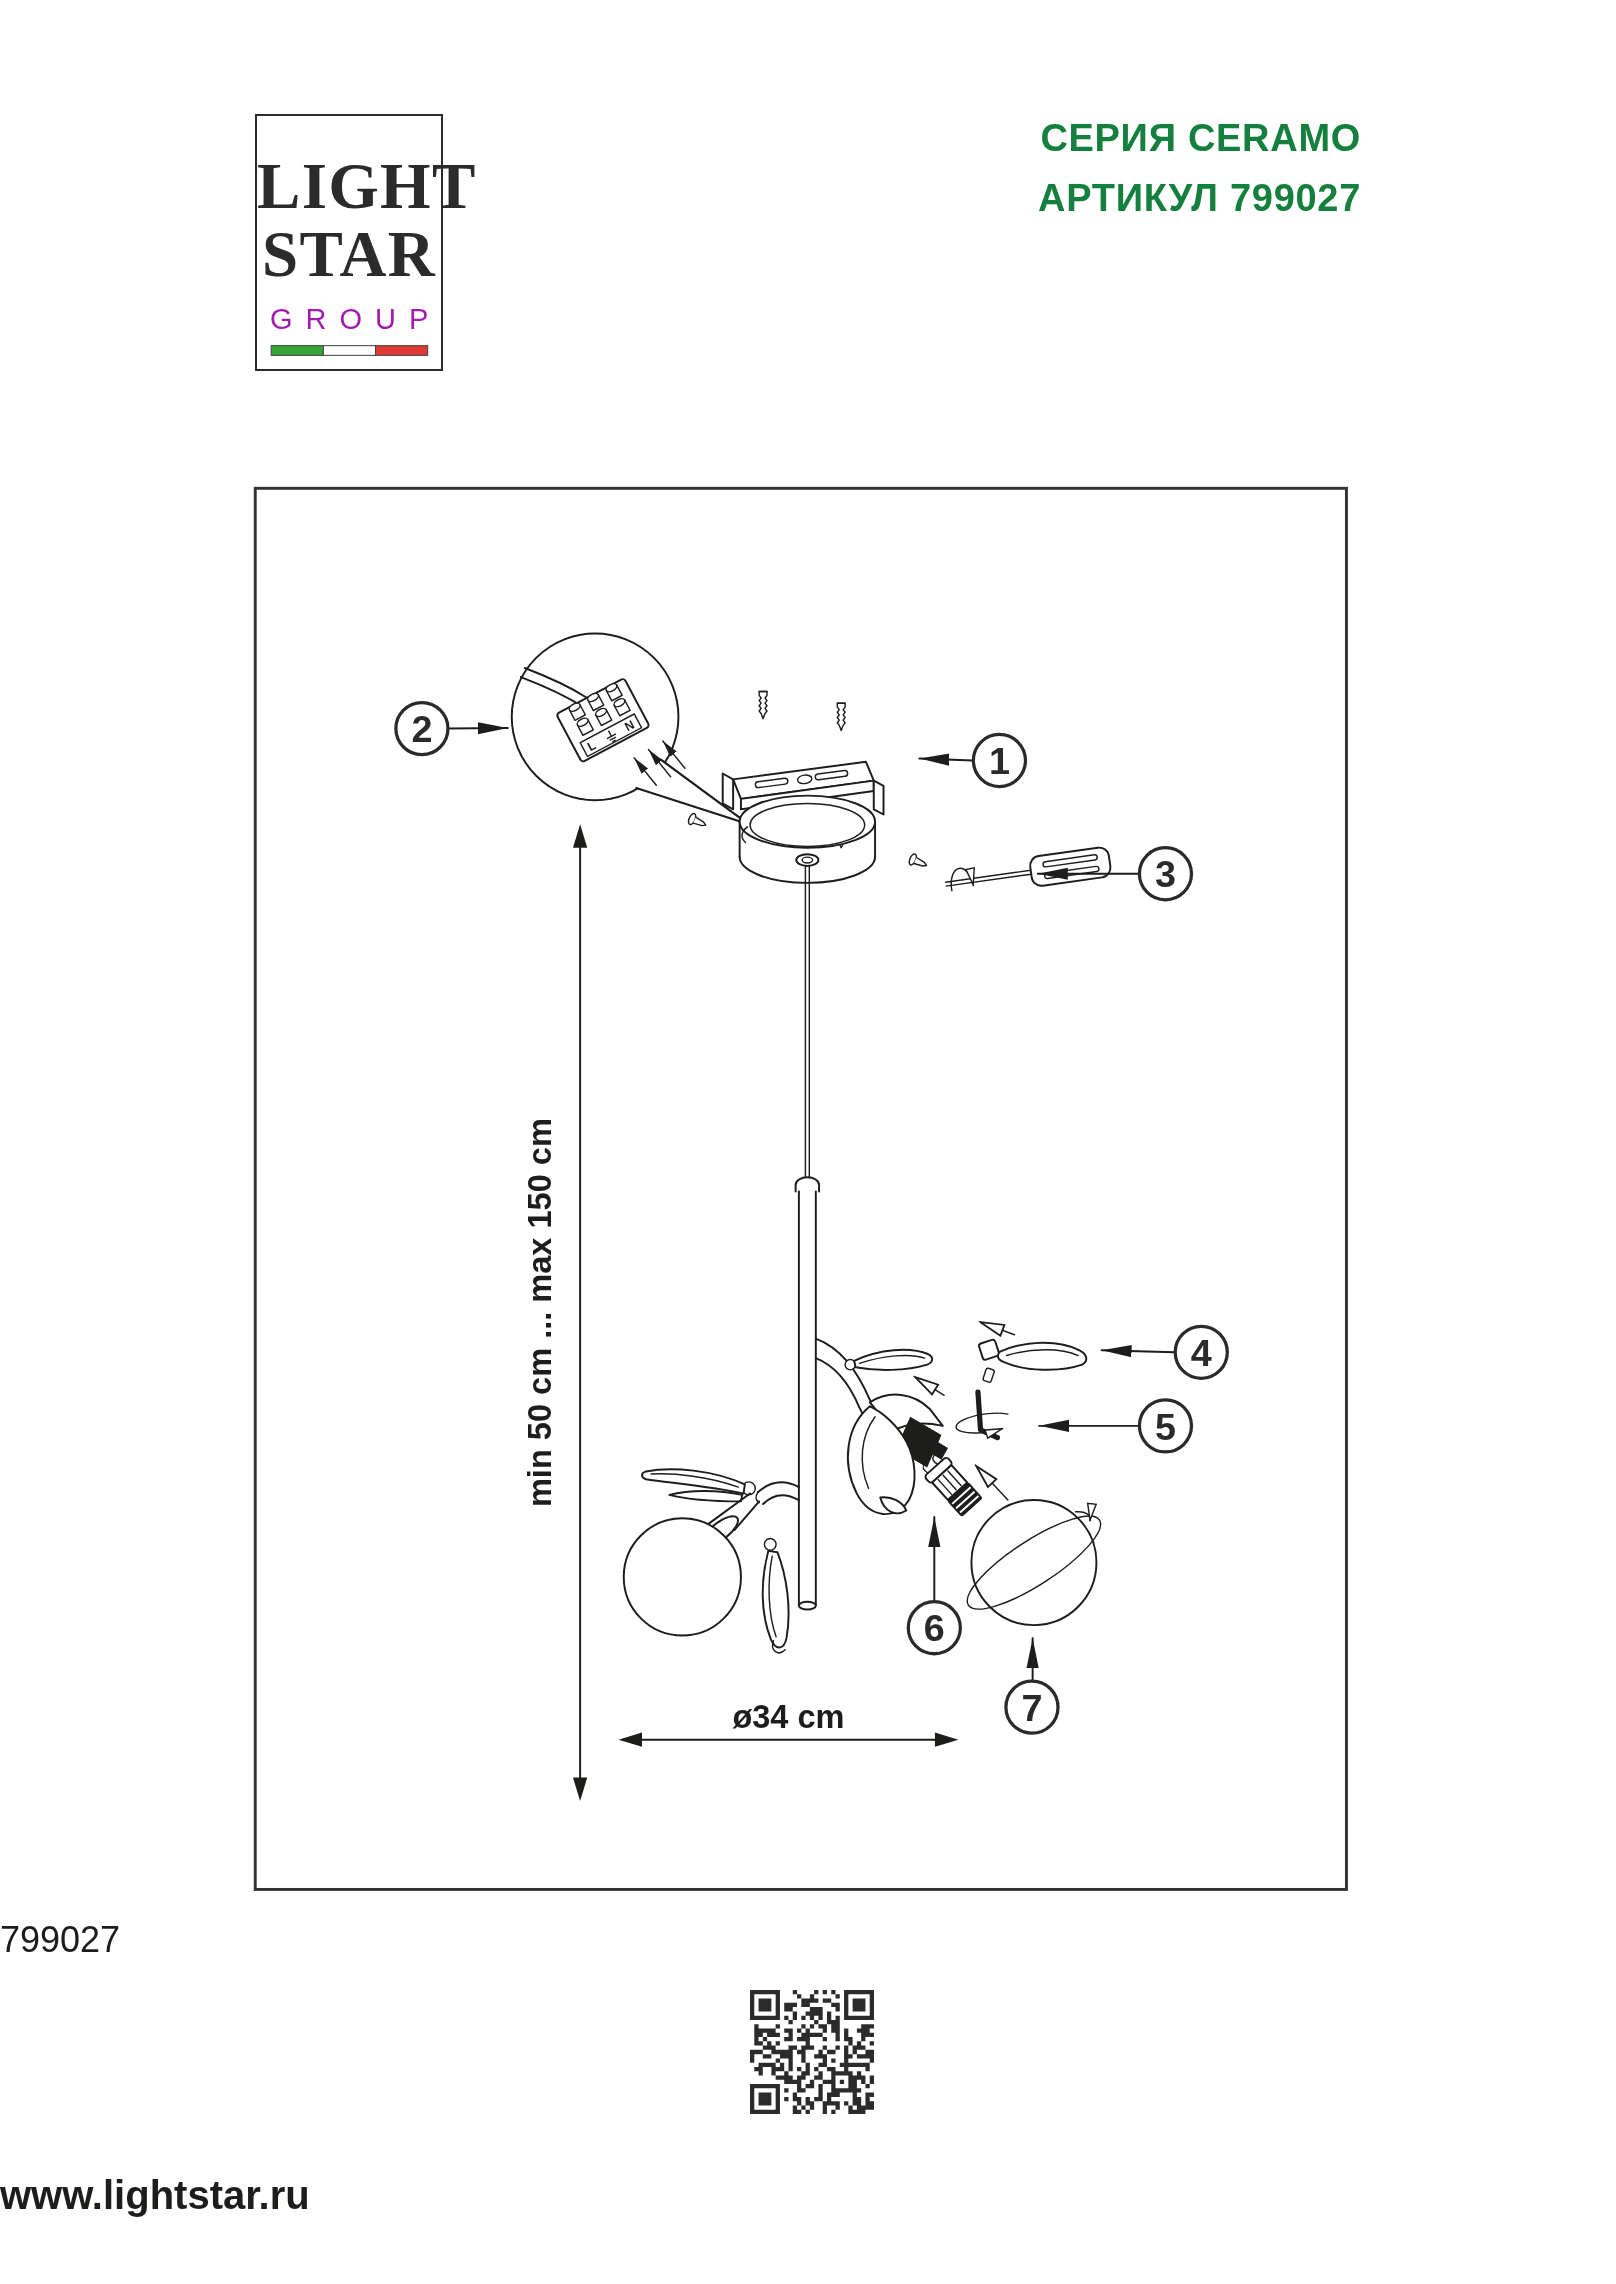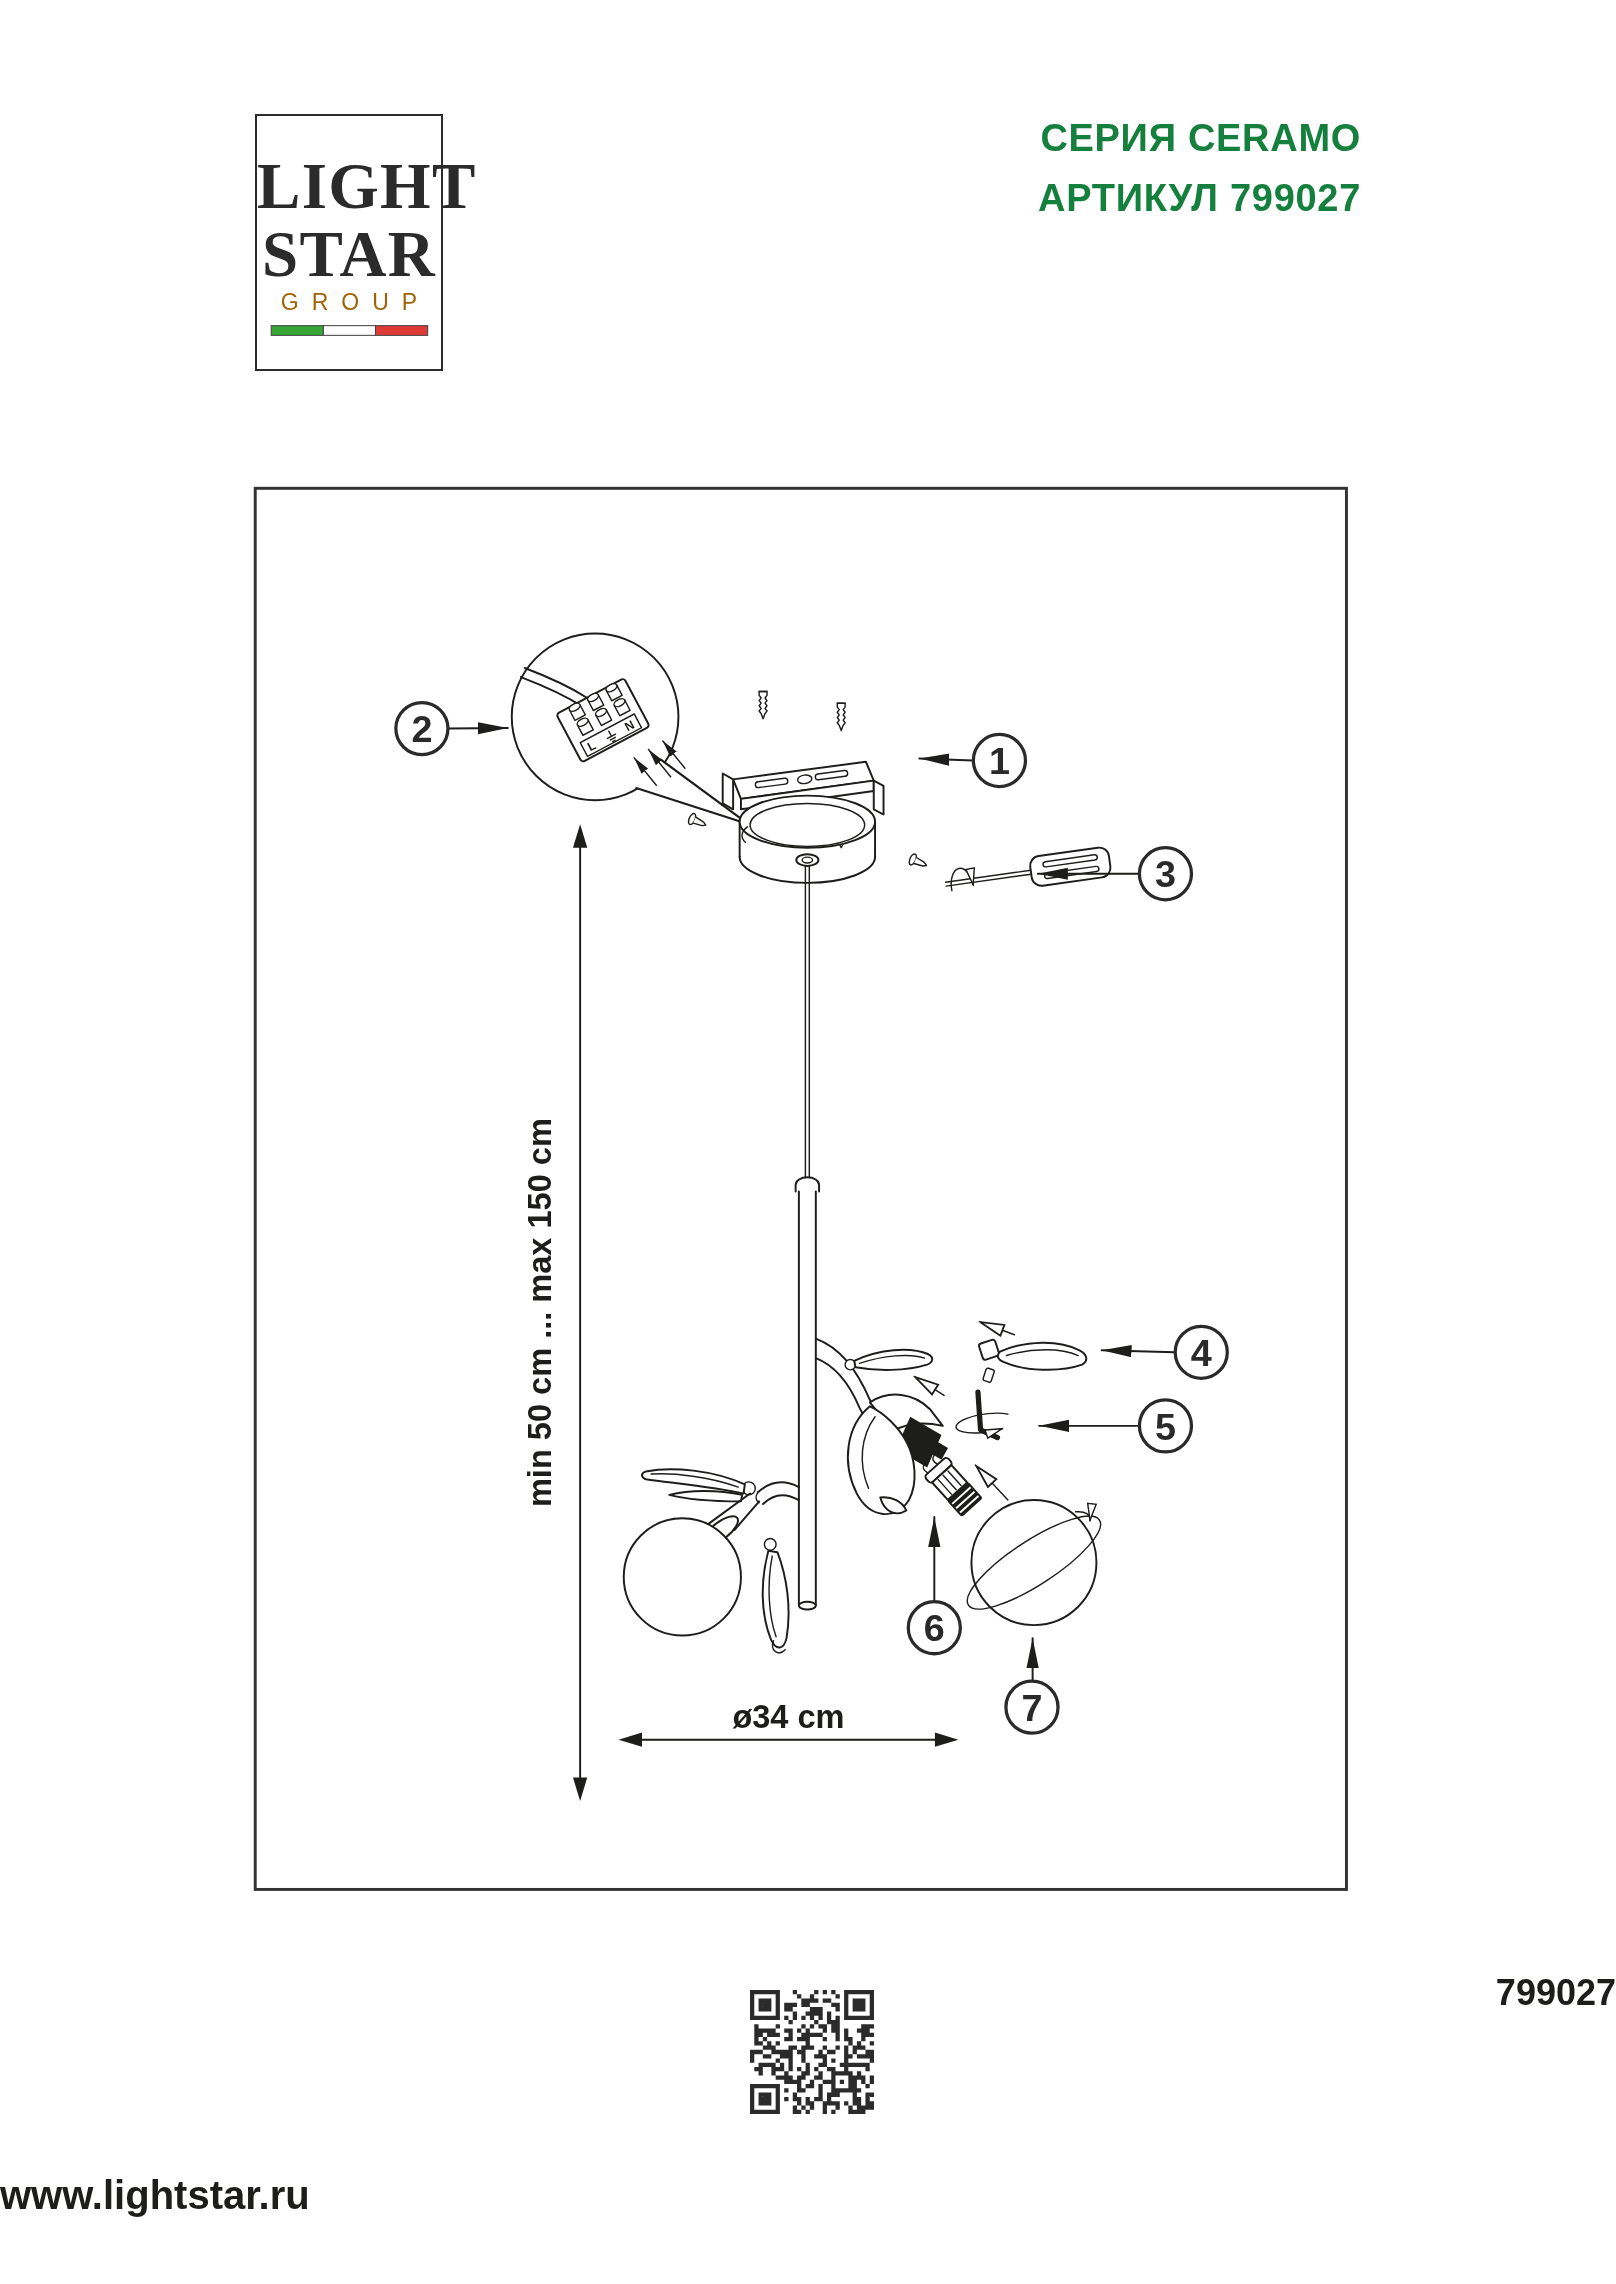--- a/index.html
+++ b/index.html
@@ -6,35 +6,35 @@
   #page{position:relative;width:1616px;height:2284px;background:#ffffff;overflow:hidden;
         font-family:"Liberation Sans",sans-serif;color:#1d1d1b;}
   #scene{position:absolute;left:0;top:0;width:1616px;height:2284px;}
 
   
   #logo{position:absolute;left:255px;top:114px;width:188px;height:257px;
         border:2.6px solid #2b2b2b;box-sizing:border-box;text-align:center;}
   .logo-big{font-family:"Liberation Serif",serif;font-weight:700;font-size:65px;
             line-height:68px;letter-spacing:1.3px;color:#2b2b2b;}
   #logo-top{margin-top:36px;}
-  #logo-group{font-size:23px;letter-spacing:13px;text-indent:13px;color:#a16207;
-              margin-top:1px;font-weight:400;}
+  #logo-group{font-size:29px;letter-spacing:13px;text-indent:13px;color:#a21caf;
+              margin-top:15px;font-weight:400;}
   #logo-flag{margin-top:9px;}
 
   
   .hline{position:absolute;right:255px;white-space:nowrap;font-weight:700;
          letter-spacing:0.7px;color:#15803d;}
   #h-series {top:117px;font-size:38px;}
   #h-article{top:177px;font-size:38px;text-align:center;}
   #h-instr1 {top:276px;font-size:39px;}
   #h-instr2 {top:329px;font-size:39px;}
 
   
-  #f-article{position:absolute;left:0;top:1972px;width:1616px;text-align:right;
-             font-size:36px;font-weight:700;}
+  #f-article{position:absolute;left:0;top:1919px;width:1616px;text-align:left;
+             font-size:36px;font-weight:400;}
   #qr{position:absolute;left:750px;top:1990px;}
   #f-site{position:absolute;left:0;top:2173px;width:1616px;text-align:left;
           font-size:40px;font-weight:700;}
 
   
   .ln {fill:none;stroke:#1d1d1b;stroke-width:3;stroke-linecap:round;stroke-linejoin:round;}
   .lnT{fill:none;stroke:#1d1d1b;stroke-width:2.2;stroke-linecap:round;stroke-linejoin:round;}
   .fw {fill:#ffffff;stroke:#1d1d1b;stroke-width:3;stroke-linecap:round;stroke-linejoin:round;}
   .fwT{fill:#ffffff;stroke:#1d1d1b;stroke-width:2.2;stroke-linejoin:round;}
   .ink{fill:#1d1d1b;stroke:none;}

